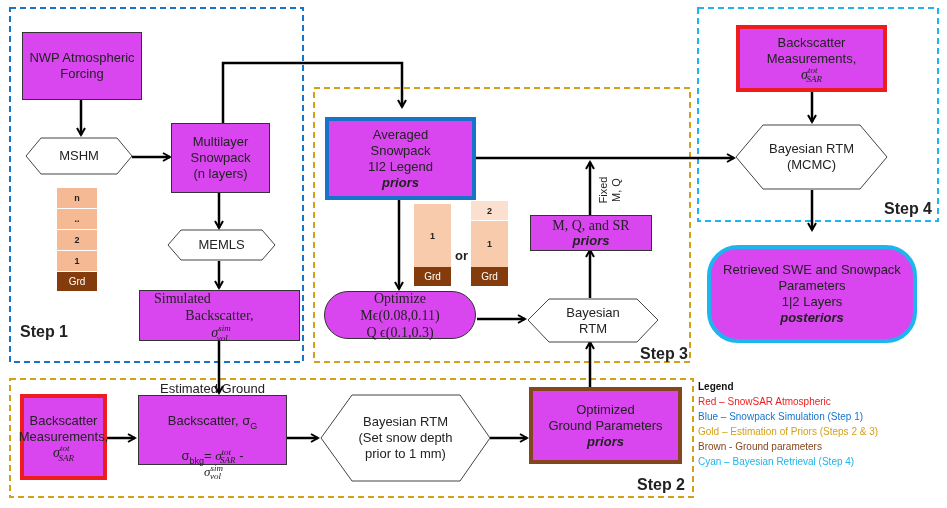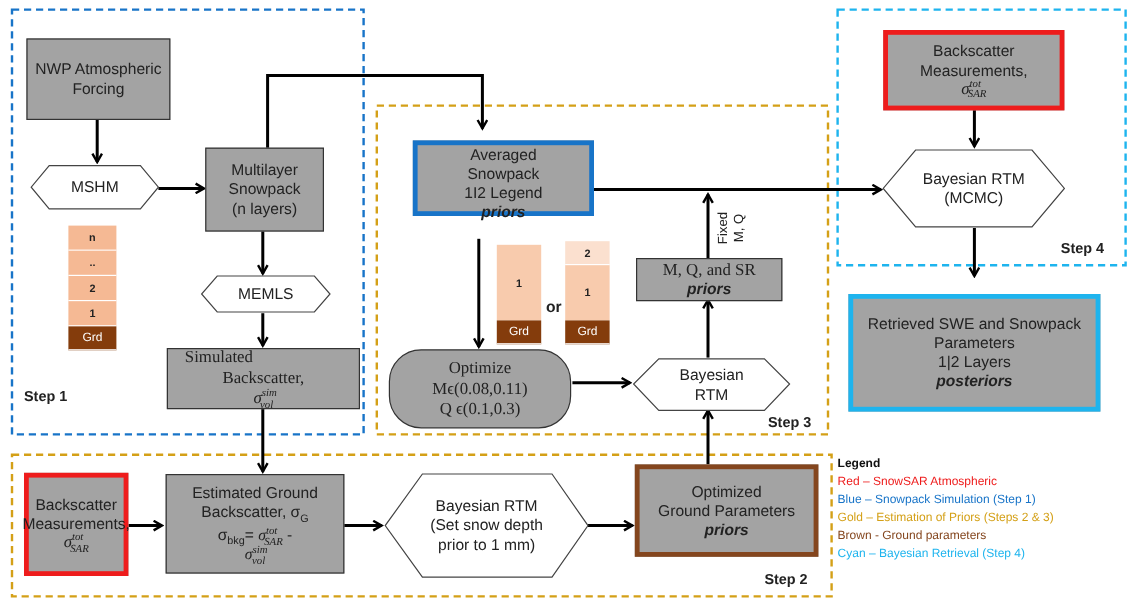--- a/index.html
+++ b/index.html
@@ -1,30 +1,30 @@
 <!DOCTYPE html>
 <html><head>
 <meta charset="utf-8">
 <style>
   html,body{margin:0;padding:0;background:#fff;}
   body{width:947px;height:508px;position:relative;overflow:hidden;font-family:"Liberation Sans",sans-serif;color:#222;}
   .abs{position:absolute;}
   svg.lines{position:absolute;left:0;top:0;width:947px;height:508px;}
-  .box{position:absolute;background:#a3a3a3;border:1px solid #333;box-sizing:border-box;display:flex;flex-direction:column;align-items:center;justify-content:center;text-align:center;font-size:13px;line-height:16px;}
+  .box{position:absolute;background:#d946ef;border:1px solid #333;box-sizing:border-box;display:flex;flex-direction:column;align-items:center;justify-content:center;text-align:center;font-size:13px;line-height:16px;}
   .serif{font-family:"Liberation Serif",serif;font-size:14px;line-height:17px;}
   .hex{position:absolute;display:flex;flex-direction:column;align-items:center;justify-content:center;text-align:center;font-size:13px;line-height:16px;}
   .hex svg{position:absolute;left:0;top:0;width:100%;height:100%;}
   .hex span{position:relative;}
   .red{border:4px solid #ee1c1c;}
   .blue{border:4px solid #1874c8;}
   .cyan{border:4px solid #1eb4ee;}
   .brown{border:4px solid #84461e;}
   .b{font-weight:bold;}
   .bi{font-weight:bold;font-style:italic;}
-  .step{position:absolute;font-weight:bold;font-size:12px;}
+  .step{position:absolute;font-weight:bold;font-size:16px;}
   .layer{position:absolute;background:#f5b994;color:#222;font-size:9px;font-weight:bold;display:flex;align-items:center;justify-content:center;border-bottom:1px solid #fff;box-sizing:border-box;}
   .layer.light{background:#f8cbad;}
   .layer.pale{background:#fbe0cf;}
   .layer.grd{background:#843c0c;color:#fff;font-weight:normal;font-size:10px;}
   .legend div{font-size:10px;line-height:15px;white-space:nowrap;}
   sup,sub{font-style:italic;font-size:9px;line-height:0;}
   .math{font-family:"Liberation Serif",serif;font-style:italic;}
 </style>
 </head>
 <body>
@@ -97,39 +97,39 @@
 <div>
   <div class="layer" style="left:57px;top:188px;width:40px;height:21px;">n</div>
   <div class="layer" style="left:57px;top:209px;width:40px;height:21px;">..</div>
   <div class="layer" style="left:57px;top:230px;width:40px;height:21px;">2</div>
   <div class="layer" style="left:57px;top:251px;width:40px;height:21px;">1</div>
   <div class="layer grd" style="left:57px;top:272px;width:40px;height:20px;">Grd</div>
 </div>
 
 <div class="step" style="left:20px;top:323px;">Step 1</div>
 
-<div class="box blue" style="left:344px;top:117px;width:151px;height:63px;justify-content:space-between;">
+<div class="box blue" style="left:325px;top:117px;width:151px;height:83px;">
   <div>Averaged</div>
   <div>Snowpack</div>
   <div>1I2 Legend</div>
   <div class="bi">priors</div>
 </div>
 
 <div>
   <div class="layer light" style="left:414px;top:204px;width:37px;height:63px;border:none;">1</div>
   <div class="layer grd" style="left:414px;top:267px;width:37px;height:20px;">Grd</div>
 </div>
 <div class="abs b" style="left:455px;top:248px;font-size:13px;">or</div>
 <div>
   <div class="layer pale" style="left:471px;top:201px;width:37px;height:20px;">2</div>
   <div class="layer light" style="left:471px;top:221px;width:37px;height:46px;border:none;">1</div>
   <div class="layer grd" style="left:471px;top:267px;width:37px;height:20px;">Grd</div>
 </div>
 
-<div class="box serif" style="left:324px;top:291px;width:152px;height:66px;border-radius:27px;">
+<div class="box serif" style="left:324px;top:291px;width:152px;height:48px;border-radius:27px;">
   <div>Optimize</div>
   <div>Mϵ(0.08,0.11)</div>
   <div>Q ϵ(0.1,0.3)</div>
 </div>
 
 <div class="hex" style="left:527px;top:298px;width:132px;height:45px;">
   <svg viewBox="0 0 132 45" preserveAspectRatio="none">
       <polygon points="22,1 110,1 131,22 110,44 22,44 1,22" fill="#fff" stroke="#444" stroke-width="1"></polygon>
     </svg>
   <span>Bayesian</span>
@@ -159,34 +159,34 @@
 <div class="hex" style="left:735px;top:124px;width:153px;height:66px;">
   <svg viewBox="0 0 153 66" preserveAspectRatio="none">
       <polygon points="28,1 125,1 152,33 125,65 28,65 1,33" fill="#fff" stroke="#444" stroke-width="1"></polygon>
     </svg>
   <span>Bayesian RTM</span>
   <span>(MCMC)</span>
 </div>
 
 <div class="step" style="left:884px;top:200px;">Step 4</div>
 
-<div class="box cyan" style="left:707px;top:245px;width:210px;height:98px;">
+<div class="box cyan" style="left:707px;top:245px;width:210px;height:98px;border-radius:31px;">
   <div>Retrieved SWE and Snowpack</div>
   <div>Parameters</div>
   <div>1|2 Layers</div>
   <div class="bi">posteriors</div>
 </div>
 
 <div class="box red" style="left:20px;top:394px;width:87px;height:86px;">
   <div>Backscatter</div>
   <div>Measurements,</div>
   <div class="math" style="font-size:14px;"><span>σ</span><sup>tot</sup><sub style="margin-left:-11px;">SAR</sub></div>
 </div>
 
-<div class="box" style="left:138px;top:395px;width:149px;height:83px;">
+<div class="box" style="left:138px;top:395px;width:149px;height:70px;gap:16px;">
   <div>Estimated Ground</div>
   <div><span>Backscatter, σ</span><sub style="font-style:normal;">G</sub></div>
   <div style="margin-top:3px;">
     <span>σ</span><sub style="font-style:normal;">bkg</sub><span>= </span><span class="math"><span>σ</span><sup>tot</sup><sub style="margin-left:-11px;">SAR</sub></span><span> - </span><span class="math"><span>σ</span><sup>sim</sup><sub style="margin-left:-13px;">vol</sub></span>
   </div>
 </div>
 
 <div class="hex" style="left:320px;top:394px;width:171px;height:88px;">
   <svg viewBox="0 0 171 88" preserveAspectRatio="none">
       <polygon points="32,1 140,1 170,44 140,87 32,87 1,44" fill="#fff" stroke="#444" stroke-width="1"></polygon>

